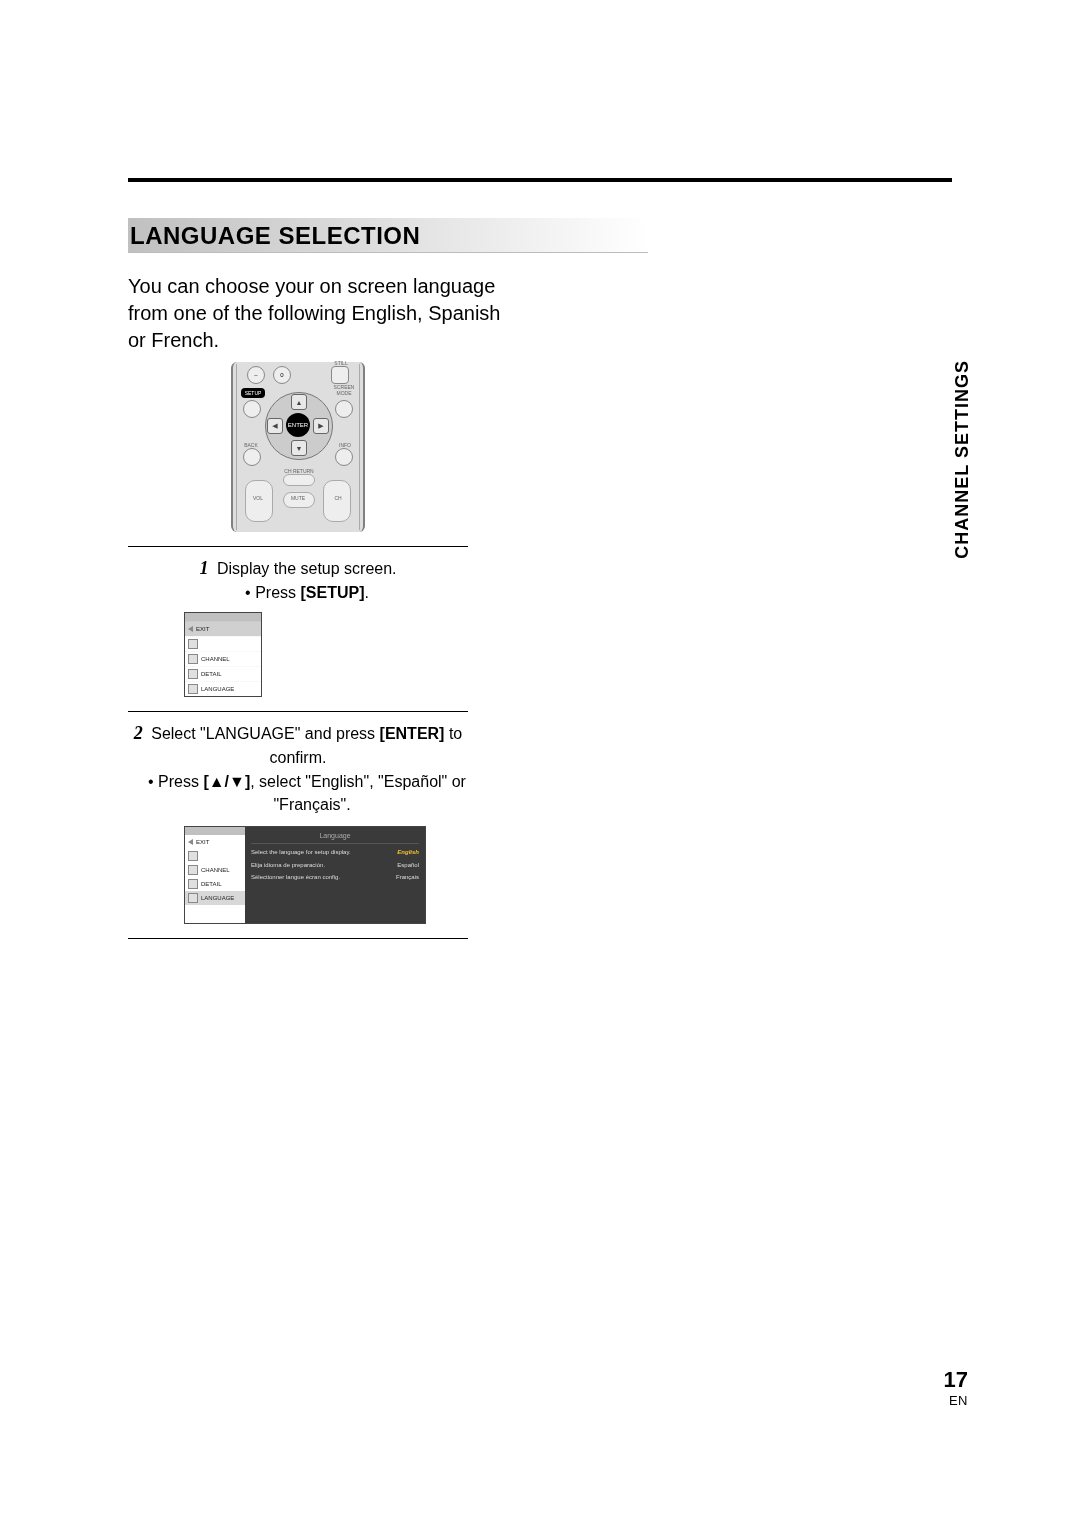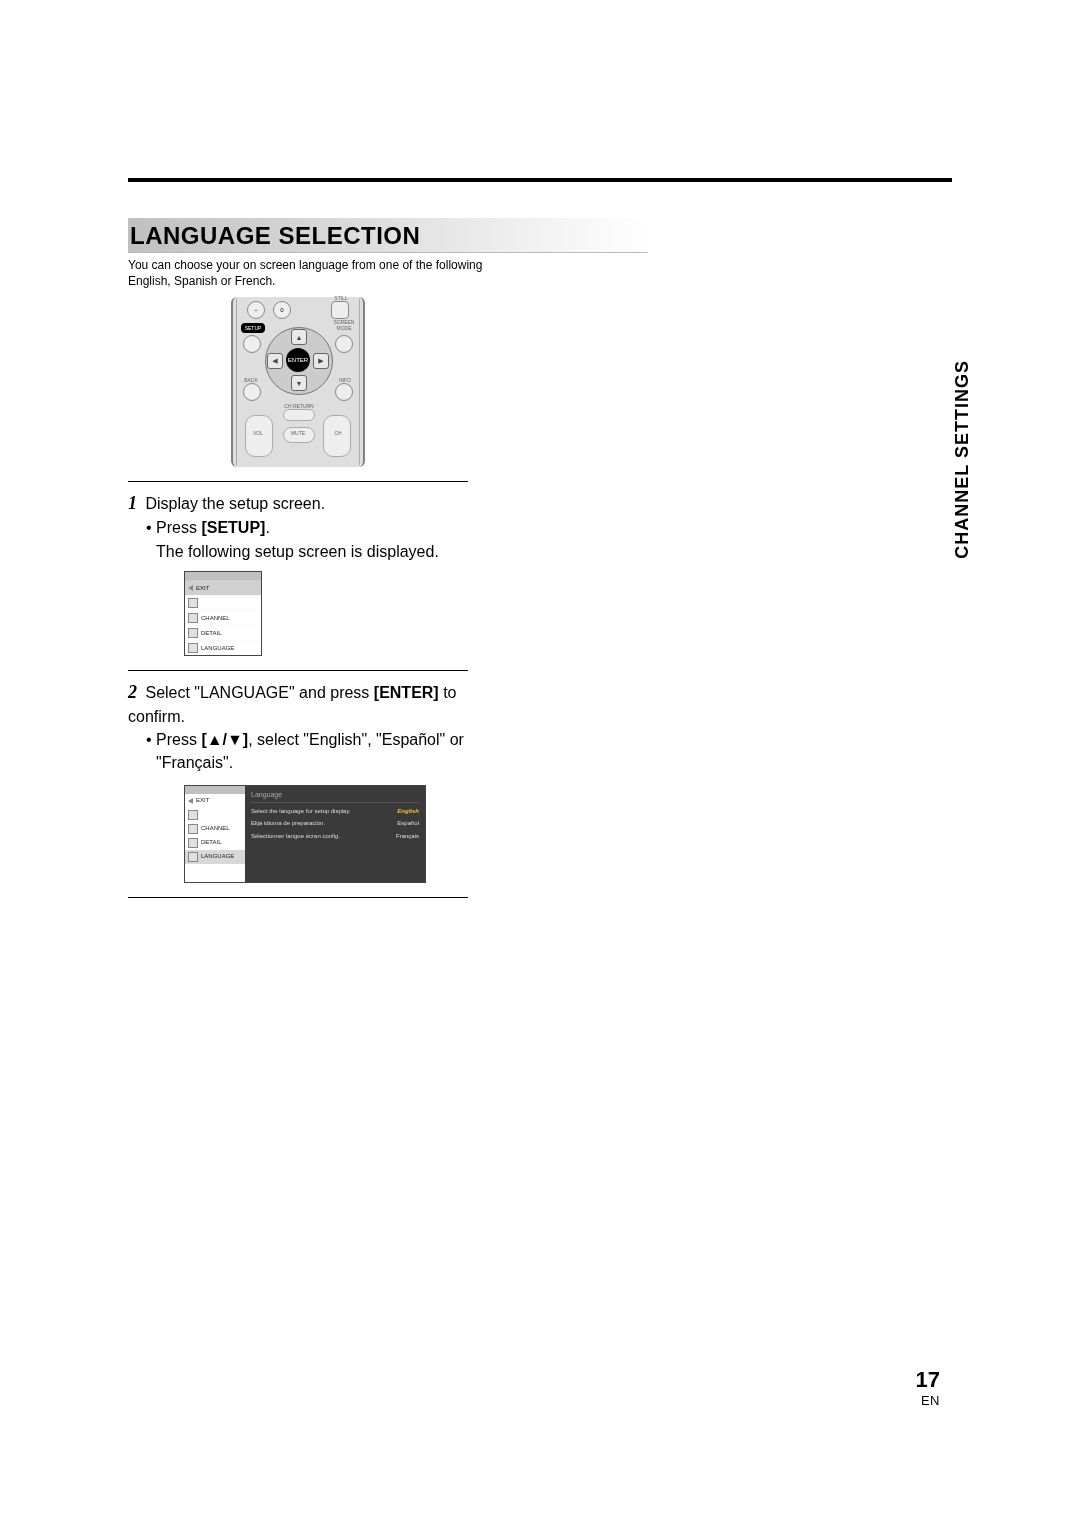--- a/index.html
+++ b/index.html
@@ -30,24 +30,24 @@
     top: 218px;
     width: 520px;
   }
   .heading {
     font-size: 24px;
     font-weight: bold;
     letter-spacing: 0.5px;
     background: linear-gradient(to right, #c0c0c0 0%, #ffffff 100%);
     padding: 4px 2px 2px 2px;
     border-bottom: 1px solid #bbb;
-    margin-bottom: 4px;
+    margin-bottom: 20px;
   }
   .intro {
-    font-size: 12px;
+    font-size: 20px;
     line-height: 1.35;
     width: 380px;
     margin-top: 3px;
   }
   .remote-wrap {
     width: 340px;
     display: flex;
     justify-content: center;
     margin-top: 8px;
   }
@@ -135,20 +135,21 @@
     width: 340px;
     border: 0;
     border-top: 1px solid #000;
     margin: 14px 0 8px 0;
   }
 
   .step {
     width: 340px;
     font-size: 16px;
     line-height: 1.45;
+    text-align: center;
   }
   .step .num {
     font-style: italic;
     font-weight: bold;
     font-size: 18px;
     font-family: "Times New Roman", serif;
     margin-right: 4px;
   }
   .step .bullet-line {
     margin-left: 18px;
@@ -266,21 +267,21 @@
     top: 360px;
     transform: rotate(-90deg);
     transform-origin: right top;
     font-size: 18px;
     font-weight: bold;
     letter-spacing:1px;
   }
 
   .page-footer {
     position:absolute;
-    right: 140px;
+    right: 112px;
     bottom: 120px;
     text-align:right;
   }
   .page-footer .num {
     font-size:22px;
     font-weight:bold;
   }
   .page-footer .lang {
     font-size:13px;
     letter-spacing:0.5px;
@@ -336,21 +337,20 @@
     </div>
 
     <hr class="sep">
 
     <div class="step">
       <span class="num">1</span>
       <span>Display the setup screen.</span>
       <div class="bullet-line">
         <span>• Press </span><b>[SETUP]</b><span>.</span>
       </div>
-      <div class="cont">The following setup screen is displayed.</div>
 
       <div class="menu-small">
         <div class="hdr"></div>
         <div class="row active">
           <span class="arrow"></span>
           <span>EXIT</span>
         </div>
         <div class="row">
           <span class="ic"></span>
           <span></span>

